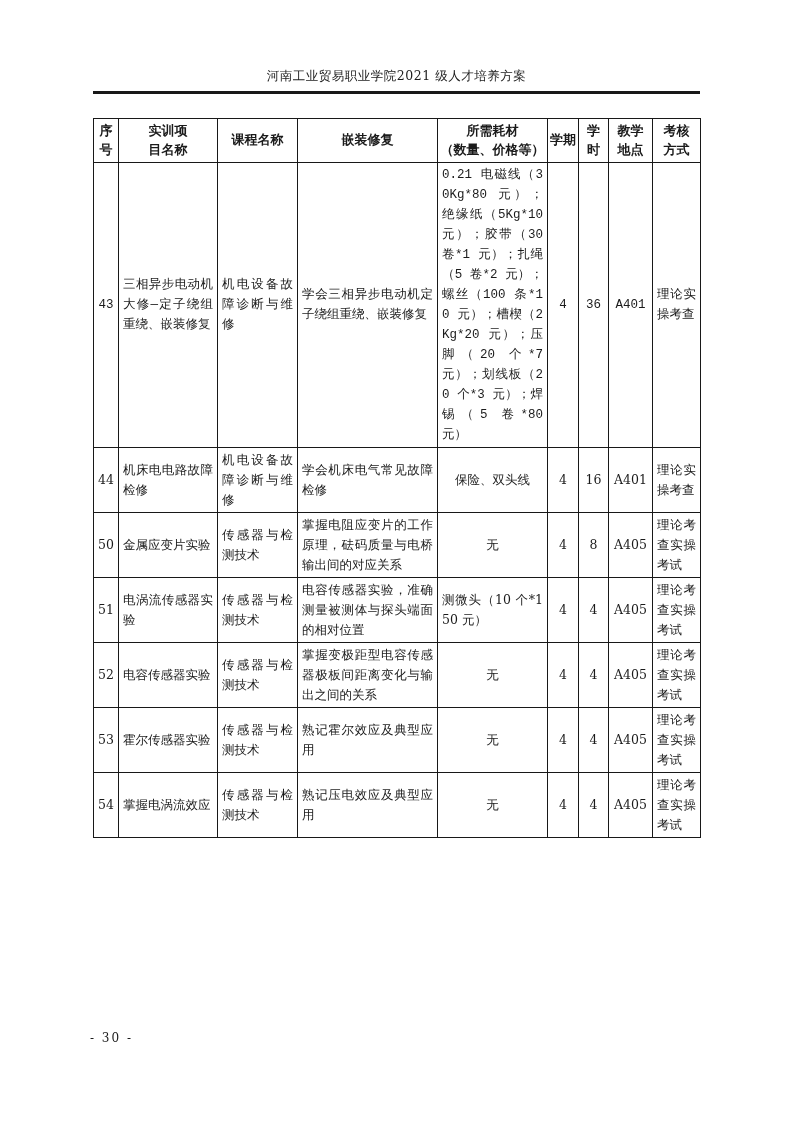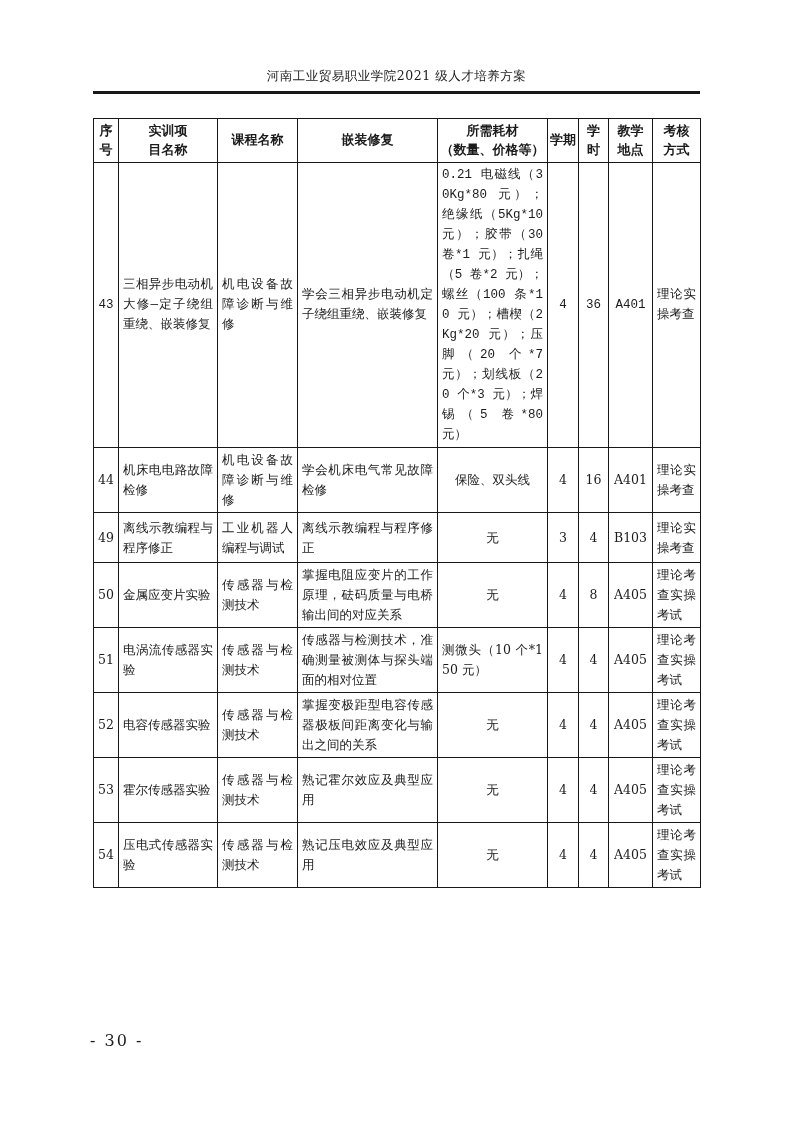--- a/index.html
+++ b/index.html
@@ -84,21 +84,21 @@
   tbody tr:nth-child(8)  td { height: 63px; }
   tbody tr:nth-child(9)  td { height: 63px; }
   tbody tr:nth-child(10) td { height: 63px; text-align: center; }
   tbody tr:nth-child(11) td { height: 61px; }
   tbody tr:nth-child(12) td { height: 62px; }
 
   .doc-footer {
     position: absolute;
     left: 90px;
     top: 1031px;
-    font-size: 16px;
+    font-size: 12px;
     letter-spacing: 2px;
   }
 </style>
 </head>
 <body>
 
 <div class="page">
   <div class="content">
 
     <div class="doc-header">
@@ -152,46 +152,35 @@
             <td class="cell-project">机床电电路故障检修</td>
             <td class="cell-course">机电设备故障诊断与维修</td>
             <td class="cell-objective">学会机床电气常见故障检修</td>
             <td class="cell-consumables">保险、双头线</td>
             <td class="cell-semester">4</td>
             <td class="cell-hours">16</td>
             <td class="cell-location">A401</td>
             <td class="cell-assessment">理论实操考查</td>
           </tr>
           <tr>
-            <td class="cell-no">49</td>
-            <td class="cell-project">离线示教编程与程序修正</td>
-            <td class="cell-course">工业机器人编程与调试</td>
-            <td class="cell-objective">离线示教编程与程序修正</td>
-            <td class="cell-consumables">无</td>
-            <td class="cell-semester">3</td>
-            <td class="cell-hours">4</td>
-            <td class="cell-location">B103</td>
-            <td class="cell-assessment">理论实操考查</td>
-          </tr>
-          <tr>
             <td class="cell-no">50</td>
             <td class="cell-project">金属应变片实验</td>
             <td class="cell-course">传感器与检测技术</td>
             <td class="cell-objective">掌握电阻应变片的工作原理，砝码质量与电桥输出间的对应关系</td>
             <td class="cell-consumables">无</td>
             <td class="cell-semester">4</td>
             <td class="cell-hours">8</td>
             <td class="cell-location">A405</td>
             <td class="cell-assessment">理论考查实操考试</td>
           </tr>
           <tr>
             <td class="cell-no">51</td>
             <td class="cell-project">电涡流传感器实验</td>
             <td class="cell-course">传感器与检测技术</td>
-            <td class="cell-objective">传感器与检测技术，准确测量被测体与探头端面的相对位置</td>
+            <td class="cell-objective">电容传感器实验，准确测量被测体与探头端面的相对位置</td>
             <td class="cell-consumables align-justify">测微头（10 个*150 元）</td>
             <td class="cell-semester">4</td>
             <td class="cell-hours">4</td>
             <td class="cell-location">A405</td>
             <td class="cell-assessment">理论考查实操考试</td>
           </tr>
           <tr>
             <td class="cell-no">52</td>
             <td class="cell-project">电容传感器实验</td>
             <td class="cell-course">传感器与检测技术</td>
@@ -208,21 +197,21 @@
             <td class="cell-course">传感器与检测技术</td>
             <td class="cell-objective">熟记霍尔效应及典型应用</td>
             <td class="cell-consumables">无</td>
             <td class="cell-semester">4</td>
             <td class="cell-hours">4</td>
             <td class="cell-location">A405</td>
             <td class="cell-assessment">理论考查实操考试</td>
           </tr>
           <tr>
             <td class="cell-no">54</td>
-            <td class="cell-project">压电式传感器实验</td>
+            <td class="cell-project">掌握电涡流效应</td>
             <td class="cell-course">传感器与检测技术</td>
             <td class="cell-objective">熟记压电效应及典型应用</td>
             <td class="cell-consumables">无</td>
             <td class="cell-semester">4</td>
             <td class="cell-hours">4</td>
             <td class="cell-location">A405</td>
             <td class="cell-assessment">理论考查实操考试</td>
           </tr>
         </tbody>
     </table>

